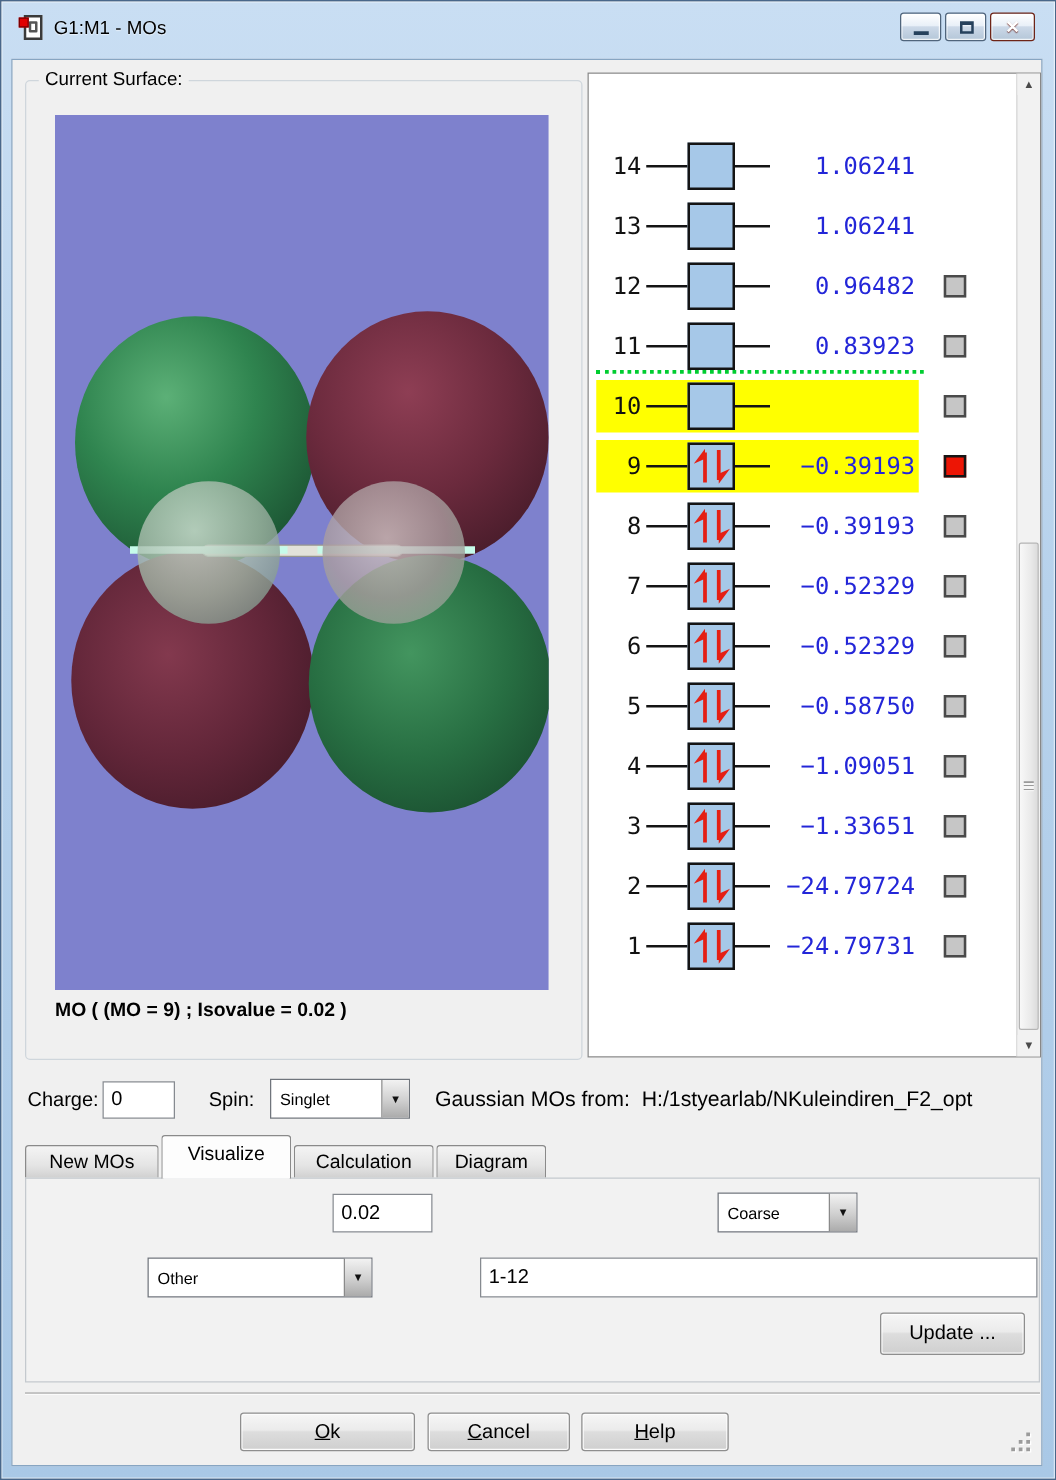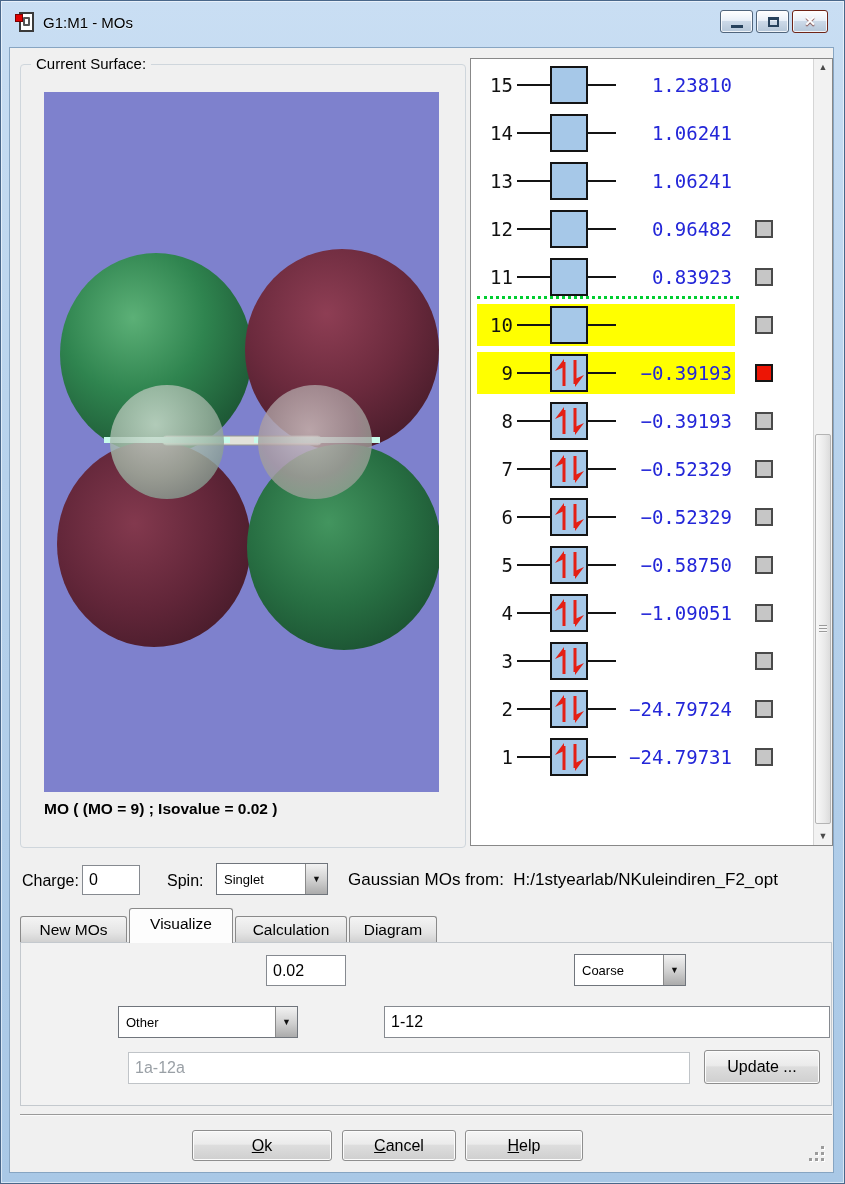--- a/index.html
+++ b/index.html
@@ -162,27 +162,20 @@
         <rect x="60" y="345" width="126" height="6" fill="#c6fbea"></rect>
         <rect x="210" y="345" width="126" height="6" fill="#c6fbea"></rect>
         <circle cx="123" cy="350" r="57" fill="url(#gSphL)" fill-opacity="0.8"></circle>
         <circle cx="271" cy="350" r="57" fill="url(#gSphR)" fill-opacity="0.8"></circle>
       </svg>
     </div>
     <div class="mo-caption">MO ( (MO = 9) ; Isovalue = 0.02 )</div>
 
     <div class="mo-panel">
       <div class="mo-rows">
-          <div class="mo-row" style="top: 2px;">
-            <span class="mo-num">15</span>
-            <i class="ln l1"></i>
-            <div class="mo-box"></div>
-            <i class="ln l2"></i>
-            <span class="mo-energy">1.23810</span>
-          </div>
           <div class="mo-row" style="top: 50px;">
             <span class="mo-num">14</span>
             <i class="ln l1"></i>
             <div class="mo-box"></div>
             <i class="ln l2"></i>
             <span class="mo-energy">1.06241</span>
           </div>
           <div class="mo-row" style="top: 98px;">
             <span class="mo-num">13</span>
             <i class="ln l1"></i>
@@ -324,20 +317,21 @@
               <svg viewBox="0 0 34 34">
                 <g stroke="#e41f14" fill="#e41f14">
                   <line x1="12" y1="30" x2="12" y2="6" stroke-width="3"></line>
                   <path d="M12 3 L3 15 L12 11 Z" stroke="none"></path>
                   <line x1="23" y1="4" x2="23" y2="28" stroke-width="3"></line>
                   <path d="M23 31 L32 19 L23 23 Z" stroke="none"></path>
                 </g>
               </svg>
             </div>
             <i class="ln l2"></i>
+            <span class="mo-energy">−1.33651</span>
             <div class="mo-cb gray"></div>
           </div>
           <div class="mo-row" style="top: 626px;">
             <span class="mo-num">2</span>
             <i class="ln l1"></i>
             <div class="mo-box">
               <svg viewBox="0 0 34 34">
                 <g stroke="#e41f14" fill="#e41f14">
                   <line x1="12" y1="30" x2="12" y2="6" stroke-width="3"></line>
                   <path d="M12 3 L3 15 L12 11 Z" stroke="none"></path>
@@ -401,21 +395,20 @@
 
     <span class="lbl" style="left:20px;top:966px;">Add Type:</span>
     <div class="combo" style="left:108px;top:958px;width:180px;height:32px;z-index:4;">
       <span class="val">Other</span>
       <span class="cbtn">▼</span>
     </div>
     <span class="lbl" style="left:300px;top:966px;">Add List:</span>
     <input class="tbox" style="left: 374px; top: 958px; width: 446px; height: 32px; z-index: 4;" value="1-12">
 
     <span class="lbl" style="left:14px;top:1012px;">Current List:</span>
-    <input class="tbox disabled" style="left: 118px; top: 1004px; width: 562px; height: 32px; z-index: 4;" readonly="" value="1a-12a">
     <button class="pushbtn" style="left:694px;top:1002px;width:116px;height:34px;z-index:4;">Update ...</button>
 
     <div class="sepline"></div>
     <button class="pushbtn" style="left:182px;top:1082px;width:140px;height:31px;"><span class="mn">O</span><span>k</span></button>
     <button class="pushbtn" style="left:332px;top:1082px;width:114px;height:31px;"><span class="mn">C</span><span>ancel</span></button>
     <button class="pushbtn" style="left:455px;top:1082px;width:118px;height:31px;"><span class="mn">H</span><span>elp</span></button>
 
     <div class="grip">
       <i style="left:12px;top:0;"></i>
         <i style="left:12px;top:6px;"></i>

